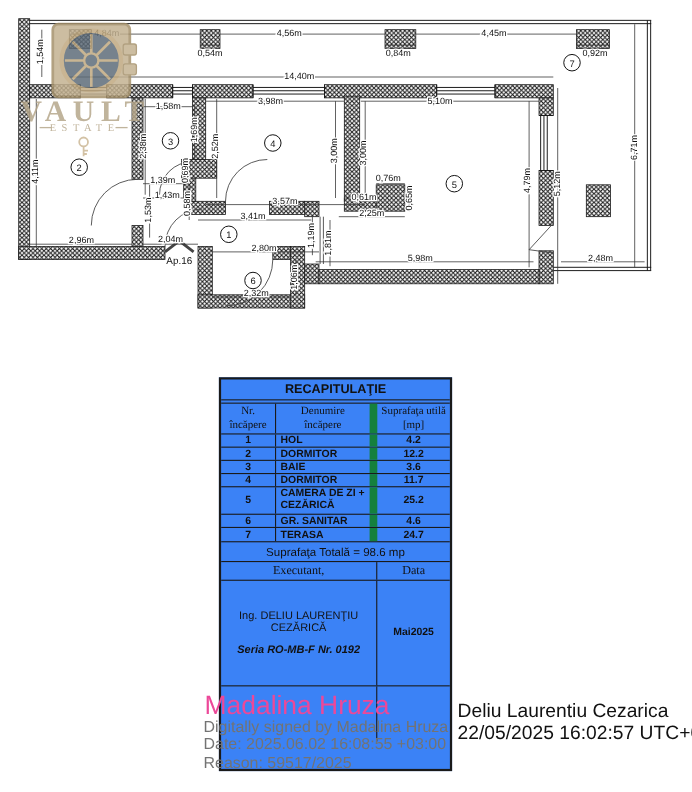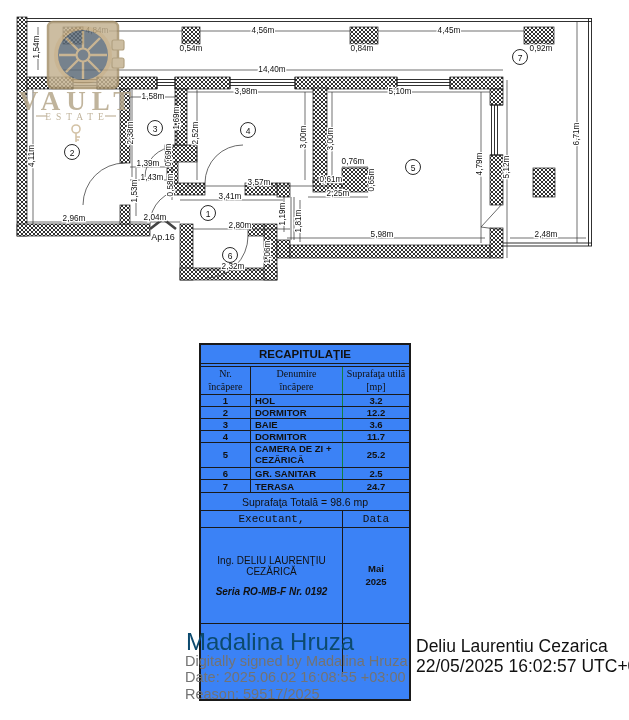--- a/index.html
+++ b/index.html
@@ -16,42 +16,42 @@
   .wall{fill:url(#hatch);stroke:#1a1a1a;stroke-width:0.7;}
   .thin{stroke:#1a1a1a;stroke-width:0.9;fill:none;}
   .dim{stroke:#333;stroke-width:0.7;fill:none;}
   .arc{stroke:#444;stroke-width:0.8;fill:none;}
 
   
   #recap-table{position:absolute;left:199px;top:343px;width:212px;height:358px;
     border:2px solid #1a1a1a;box-sizing:border-box;background:#3b82f6;overflow:hidden;}
   .trow{display:flex;border-bottom:1px solid #1a1a1a;box-sizing:border-box;}
   .c-nr{width:49px;border-right:1px solid #1a1a1a;display:flex;align-items:center;justify-content:center;}
-  .c-name{width:92px;border-right:1px solid #15803d;display:flex;flex-direction:column;justify-content:center;padding-left:4px;box-sizing:border-box;}
+  .c-name{width:92px;border-right:7px solid #15803d;display:flex;flex-direction:column;justify-content:center;padding-left:4px;box-sizing:border-box;}
   .c-area{flex:1;display:flex;align-items:center;justify-content:center;}
   .r-title{height:19px;align-items:center;justify-content:center;font-weight:bold;font-size:11.5px;}
   .r-spacer{height:3px;}
   .r-colhead{height:28px;font-family:"Liberation Serif",serif;font-size:10px;text-align:center;}
   .r-colhead .c-nr,.r-colhead .c-name,.r-colhead .c-area{flex-direction:column;justify-content:center;padding-left:0;align-items:center;line-height:1.25;}
   .r-data{height:12px;font-weight:bold;font-size:9.5px;}
   .r-data5{height:25px;font-weight:bold;font-size:9.5px;line-height:1.15;}
   .r-merged{height:16px;align-items:center;justify-content:center;font-weight:bold;font-size:10.5px;border-top:1px solid #1a1a1a;margin-top:-1px;}
   .r-terasa{height:13px;font-weight:bold;font-size:9.5px;}
   .r-total{height:18px;align-items:center;justify-content:center;font-weight:normal;font-size:10.5px;}
-  .r-exec{height:17px;font-family:Liberation Mono, monospace;font-size:11px;}
+  .r-exec{height:17px;font-family:Liberation Serif, serif;font-size:11px;}
   .c-exec{width:141px;border-right:1px solid #1a1a1a;display:flex;align-items:center;justify-content:center;}
   .c-data{flex:1;display:flex;align-items:center;justify-content:center;}
   .r-big{height:96px;}
   .c-bigleft{width:141px;border-right:1px solid #1a1a1a;display:flex;flex-direction:column;align-items:center;justify-content:center;font-size:10px;text-align:center;}
   .c-bigleft .seria{font-weight:bold;font-size:10px;margin-top:9px;font-style:italic;}
-  .c-bigright{flex:1;display:flex;flex-direction:column;align-items:center;justify-content:center;font-weight:bold;font-size:9.5px;line-height:1.3;}
+  .c-bigright{flex:1;display:flex;flex-direction:row;align-items:center;justify-content:center;font-weight:bold;font-size:9.5px;line-height:1.3;}
   .r-sig{height:50px;border-bottom:none;}
 
   
-  #red-signature{position:absolute;left:186px;top:628px;font-size:24px;color:#0c4a6e;white-space:nowrap;}
+  #red-signature{position:absolute;left:186px;top:628px;font-size:24px;color:#ec4899;white-space:nowrap;}
   #digital-signature{position:absolute;left:185px;top:653px;font-size:14.5px;line-height:16.3px;color:#737373;white-space:nowrap;}
   #right-signature{position:absolute;left:416px;top:636px;font-size:17.5px;line-height:20px;color:#111;white-space:nowrap;}
 </style>
 </head>
 <body>
 
 <div id="canvas">
 
   <svg id="plan" width="629" height="335" viewBox="0 0 629 335">
     <defs>
@@ -256,21 +256,21 @@
         <span>Suprafaţa utilă</span>
         <span>[mp]</span>
       </div>
     </div>
 
     <div class="trow r-data">
       <div class="c-nr">1</div>
       <div class="c-name">
           <span>HOL</span>
         </div>
-      <div class="c-area">3.2</div>
+      <div class="c-area">4.2</div>
     </div>
     <div class="trow r-data">
       <div class="c-nr">2</div>
       <div class="c-name">
           <span>DORMITOR</span>
         </div>
       <div class="c-area">12.2</div>
     </div>
     <div class="trow r-data">
       <div class="c-nr">3</div>
@@ -292,21 +292,21 @@
         <span>CAMERA DE ZI +</span>
         <span>CEZĂRICĂ</span>
       </div>
       <div class="c-area">25.2</div>
     </div>
     <div class="trow r-data">
       <div class="c-nr">6</div>
       <div class="c-name">
           <span>GR. SANITAR</span>
         </div>
-      <div class="c-area">2.5</div>
+      <div class="c-area">4.6</div>
     </div>
 
 
     <div class="trow r-terasa">
       <div class="c-nr">7</div>
       <div class="c-name">
           <span>TERASA</span>
         </div>
       <div class="c-area">24.7</div>
     </div>

